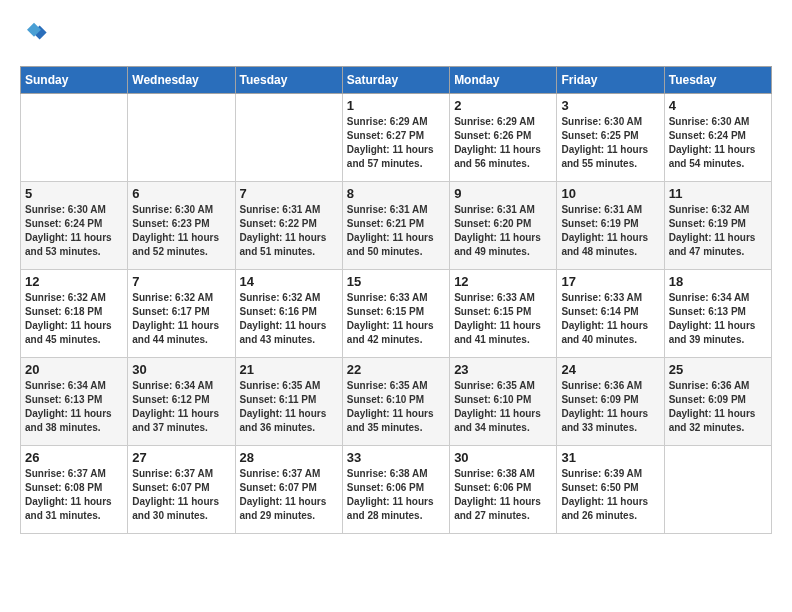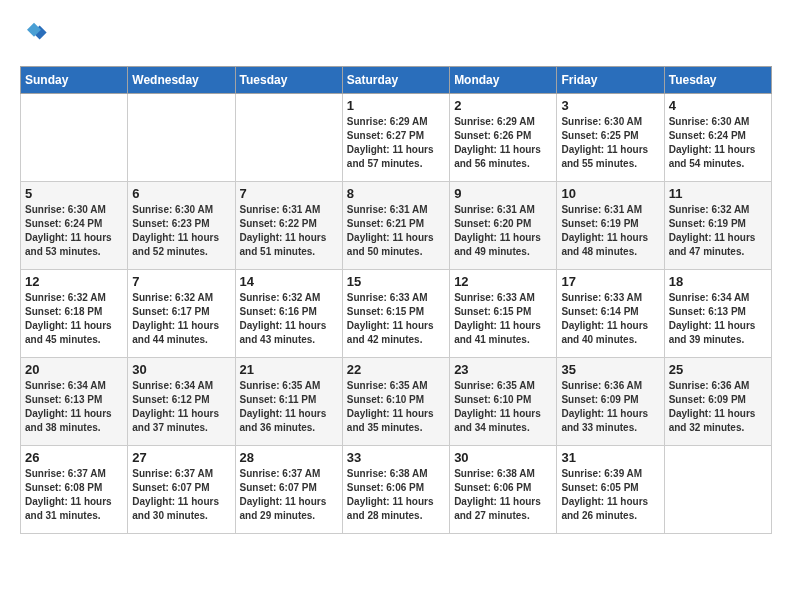--- a/index.html
+++ b/index.html
@@ -269,21 +269,21 @@
 Sunset: 6:10 PM
 Daylight: 11 hours and 35 minutes.</div>
         </td>
         <td>
           <span class="day-num">23</span>
           <div class="day-info" style="white-space: pre-line;">Sunrise: 6:35 AM
 Sunset: 6:10 PM
 Daylight: 11 hours and 34 minutes.</div>
         </td>
         <td>
-          <span class="day-num">35</span>
+          <span class="day-num">24</span>
           <div class="day-info" style="white-space: pre-line;">Sunrise: 6:36 AM
 Sunset: 6:09 PM
 Daylight: 11 hours and 33 minutes.</div>
         </td>
         <td>
           <span class="day-num">25</span>
           <div class="day-info" style="white-space: pre-line;">Sunrise: 6:36 AM
 Sunset: 6:09 PM
 Daylight: 11 hours and 32 minutes.</div>
         </td>
@@ -315,19 +315,19 @@
         </td>
         <td>
           <span class="day-num">30</span>
           <div class="day-info" style="white-space: pre-line;">Sunrise: 6:38 AM
 Sunset: 6:06 PM
 Daylight: 11 hours and 27 minutes.</div>
         </td>
         <td>
           <span class="day-num">31</span>
           <div class="day-info" style="white-space: pre-line;">Sunrise: 6:39 AM
-Sunset: 6:05 PM
+Sunset: 6:50 PM
 Daylight: 11 hours and 26 minutes.</div>
         </td>
         <td class="empty-cell"></td>
       </tr>
     </tbody>
 </table>
 
 </body></html>

